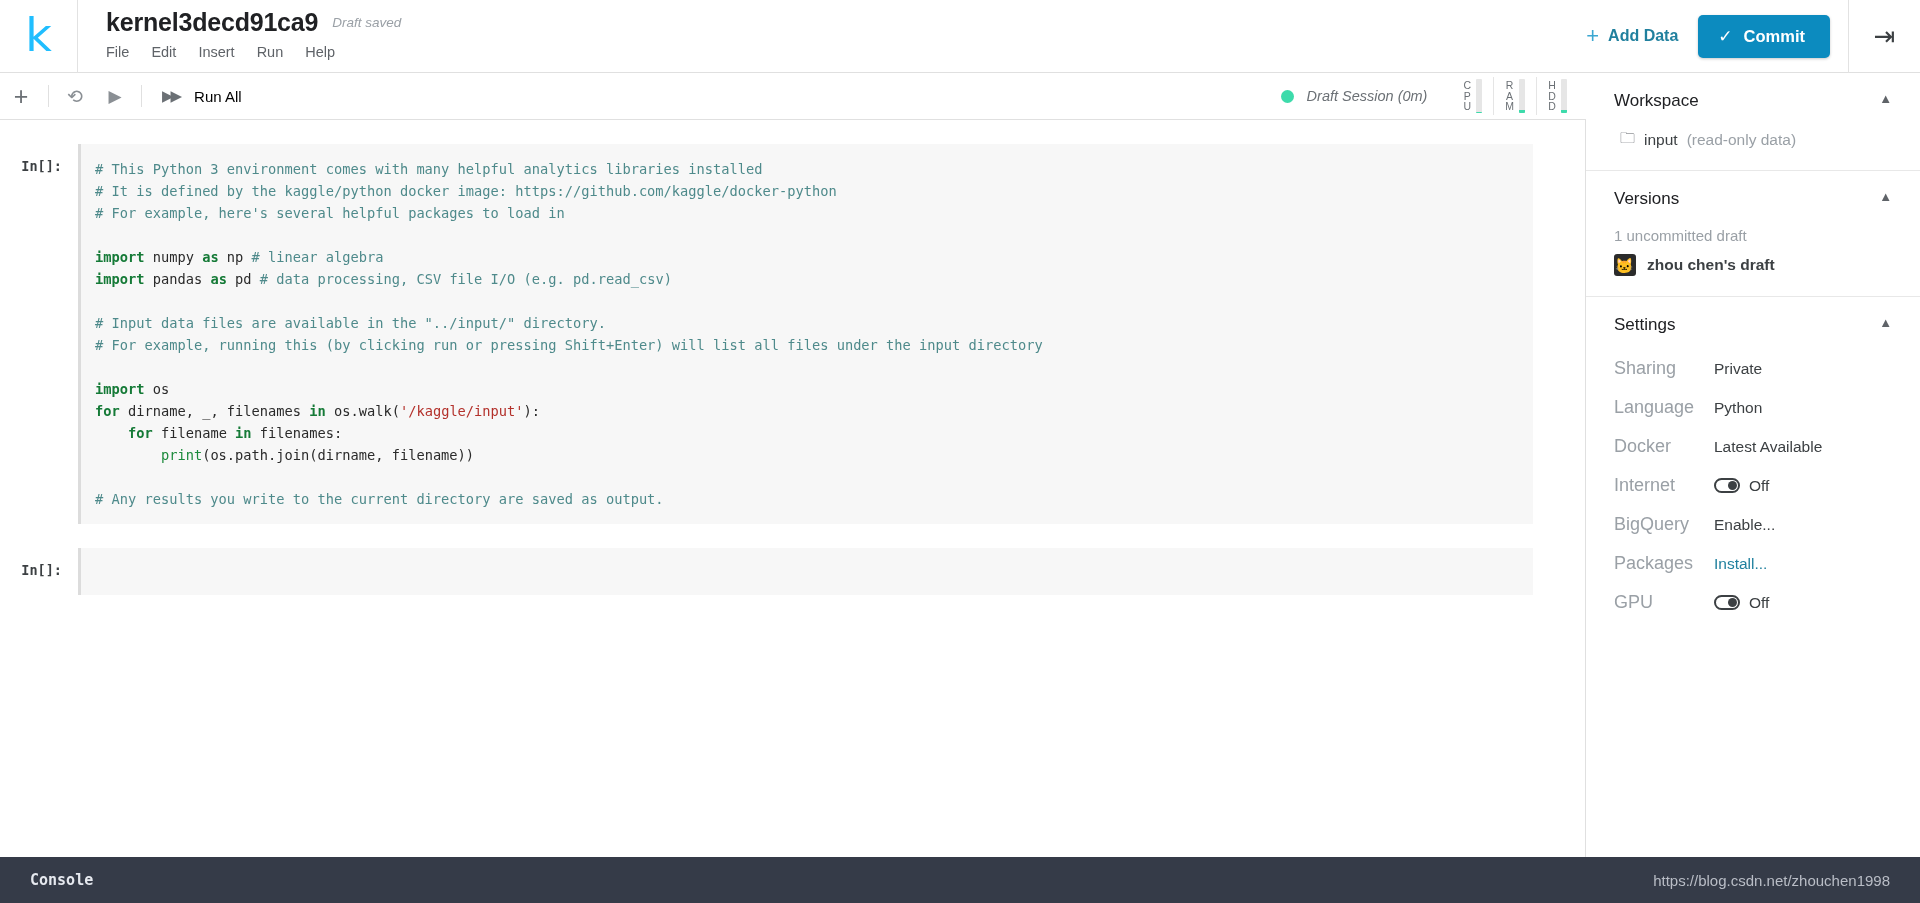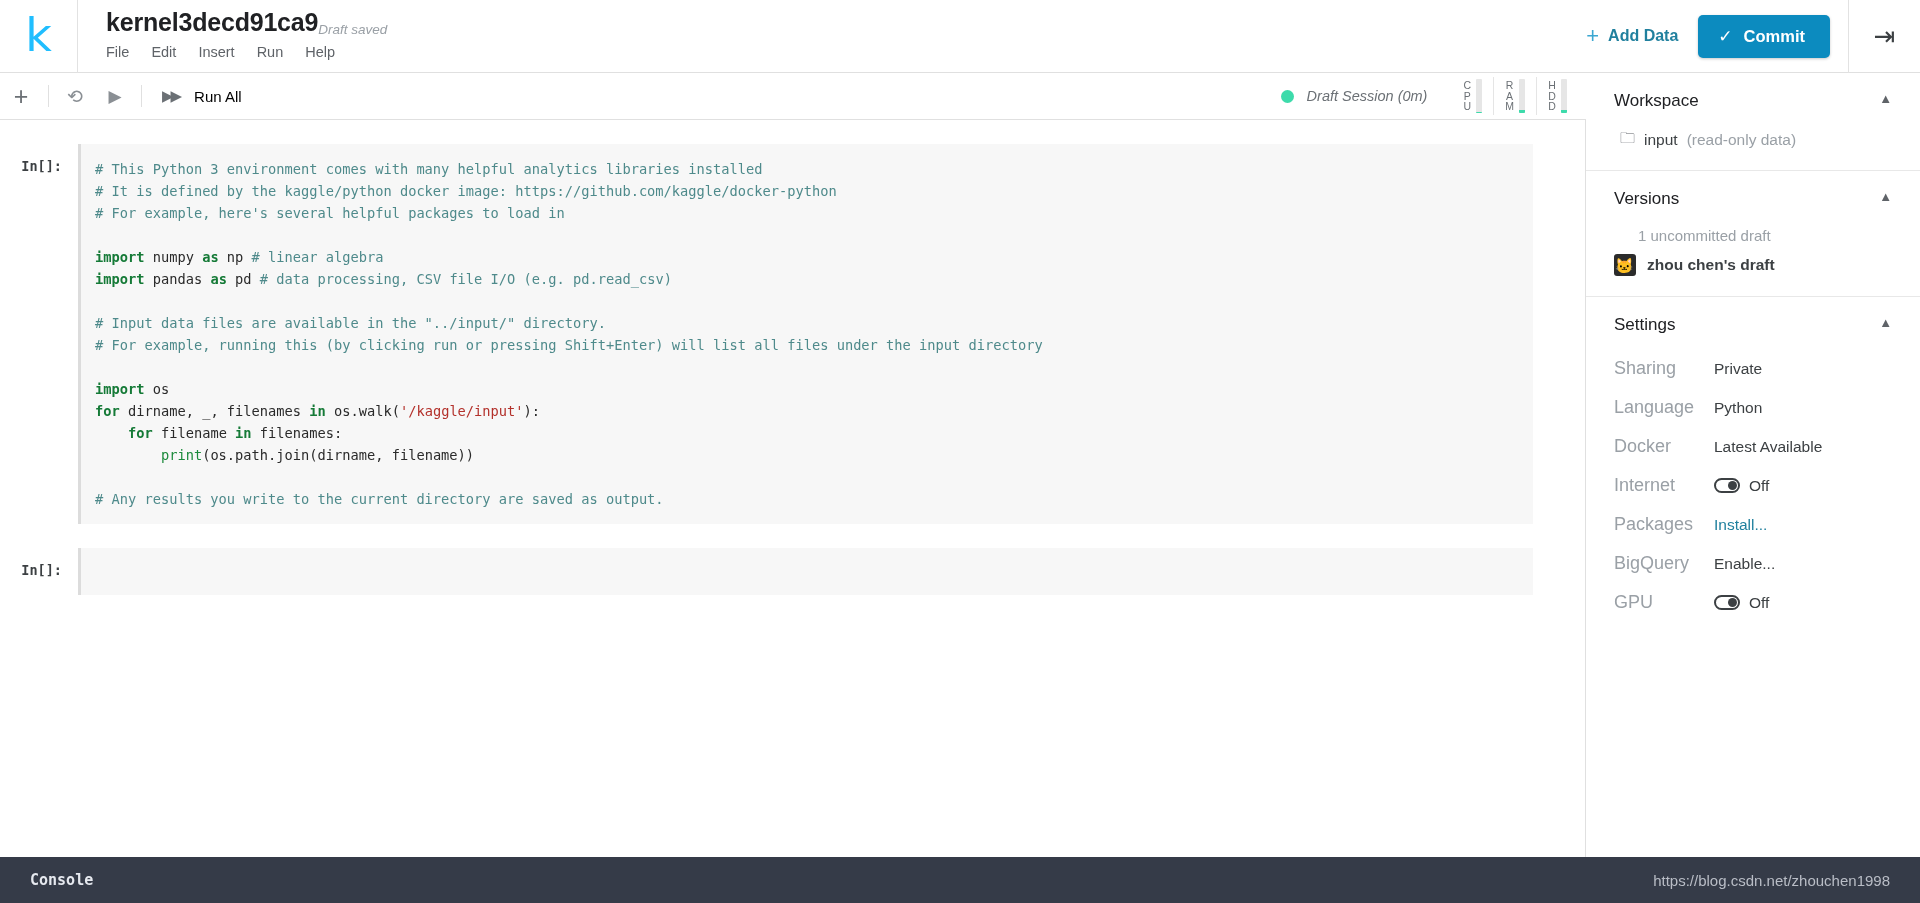--- a/index.html
+++ b/index.html
@@ -24,21 +24,21 @@
     display: flex; align-items: center; justify-content: center;
     border-right: 1px solid #e2e2e2;
   }
   .logo-k {
     font-family: "DejaVu Sans", sans-serif;
     font-size: 46px; font-weight: 400;
     color: #20beff; line-height: 1;
     margin-top: -4px;
   }
   .title-block { padding-left: 28px; padding-top: 8px; }
-  .kernel-title-row { display: flex; align-items: flex-end; }
+  .kernel-title-row { display: flex; align-items: center; gap: 14px; }
   .kernel-title {
     font-size: 25px; font-weight: 700; color: #202124;
     letter-spacing: -0.2px;
   }
   .draft-saved {
     font-size: 13.5px; font-style: italic; color: #9aa0a6;
   }
   .menu-row { display: flex; gap: 22px; margin-top: 7px; }
   .menu-item {
     font-size: 14.5px; color: #5f6368; cursor: pointer;
@@ -183,21 +183,21 @@
   .ws-row {
     display: flex; align-items: center; gap: 9px;
     padding: 6px 0 18px 6px;
     cursor: pointer;
   }
   .folder-icon { font-size: 15px; color: #5f6368; }
   .ws-name { font-size: 15.5px; color: #3c4043; }
   .ws-note { font-size: 15.5px; color: #9aa0a6; }
   .divider { height: 1px; background: #e8e8e8; margin: 0 0 0 0; }
 
-  .ver-sub { font-size: 15px; color: #9aa0a6; padding: 8px 0 10px 0; margin-left: 24px; }
+  .ver-sub { font-size: 15px; color: #9aa0a6; padding: 8px 0 10px 0; }
   .ver-row {
     display: flex; align-items: center; gap: 11px;
     padding: 0 0 20px 0; cursor: pointer;
   }
   .avatar {
     width: 22px; height: 22px; border-radius: 3px;
     background: #2b2b2b; overflow: hidden;
     display: flex; align-items: center; justify-content: center;
     font-size: 15px; line-height: 1;
   }
@@ -416,29 +416,29 @@
         <div class="set-row">
           <div class="set-key">Internet</div>
           <div class="set-val">
             <span class="toggle">
               <span class="knob"></span>
             </span>
             <span>Off</span>
           </div>
         </div>
         <div class="set-row">
+          <div class="set-key">BigQuery</div>
+          <div class="set-val">
+            <span>Enable...</span>
+          </div>
+        </div>
+        <div class="set-row">
           <div class="set-key">Packages</div>
           <div class="set-val link">
             <span>Install...</span>
-          </div>
-        </div>
-        <div class="set-row">
-          <div class="set-key">BigQuery</div>
-          <div class="set-val">
-            <span>Enable...</span>
           </div>
         </div>
         <div class="set-row">
           <div class="set-key">GPU</div>
           <div class="set-val">
             <span class="toggle">
               <span class="knob"></span>
             </span>
             <span>Off</span>
           </div>

